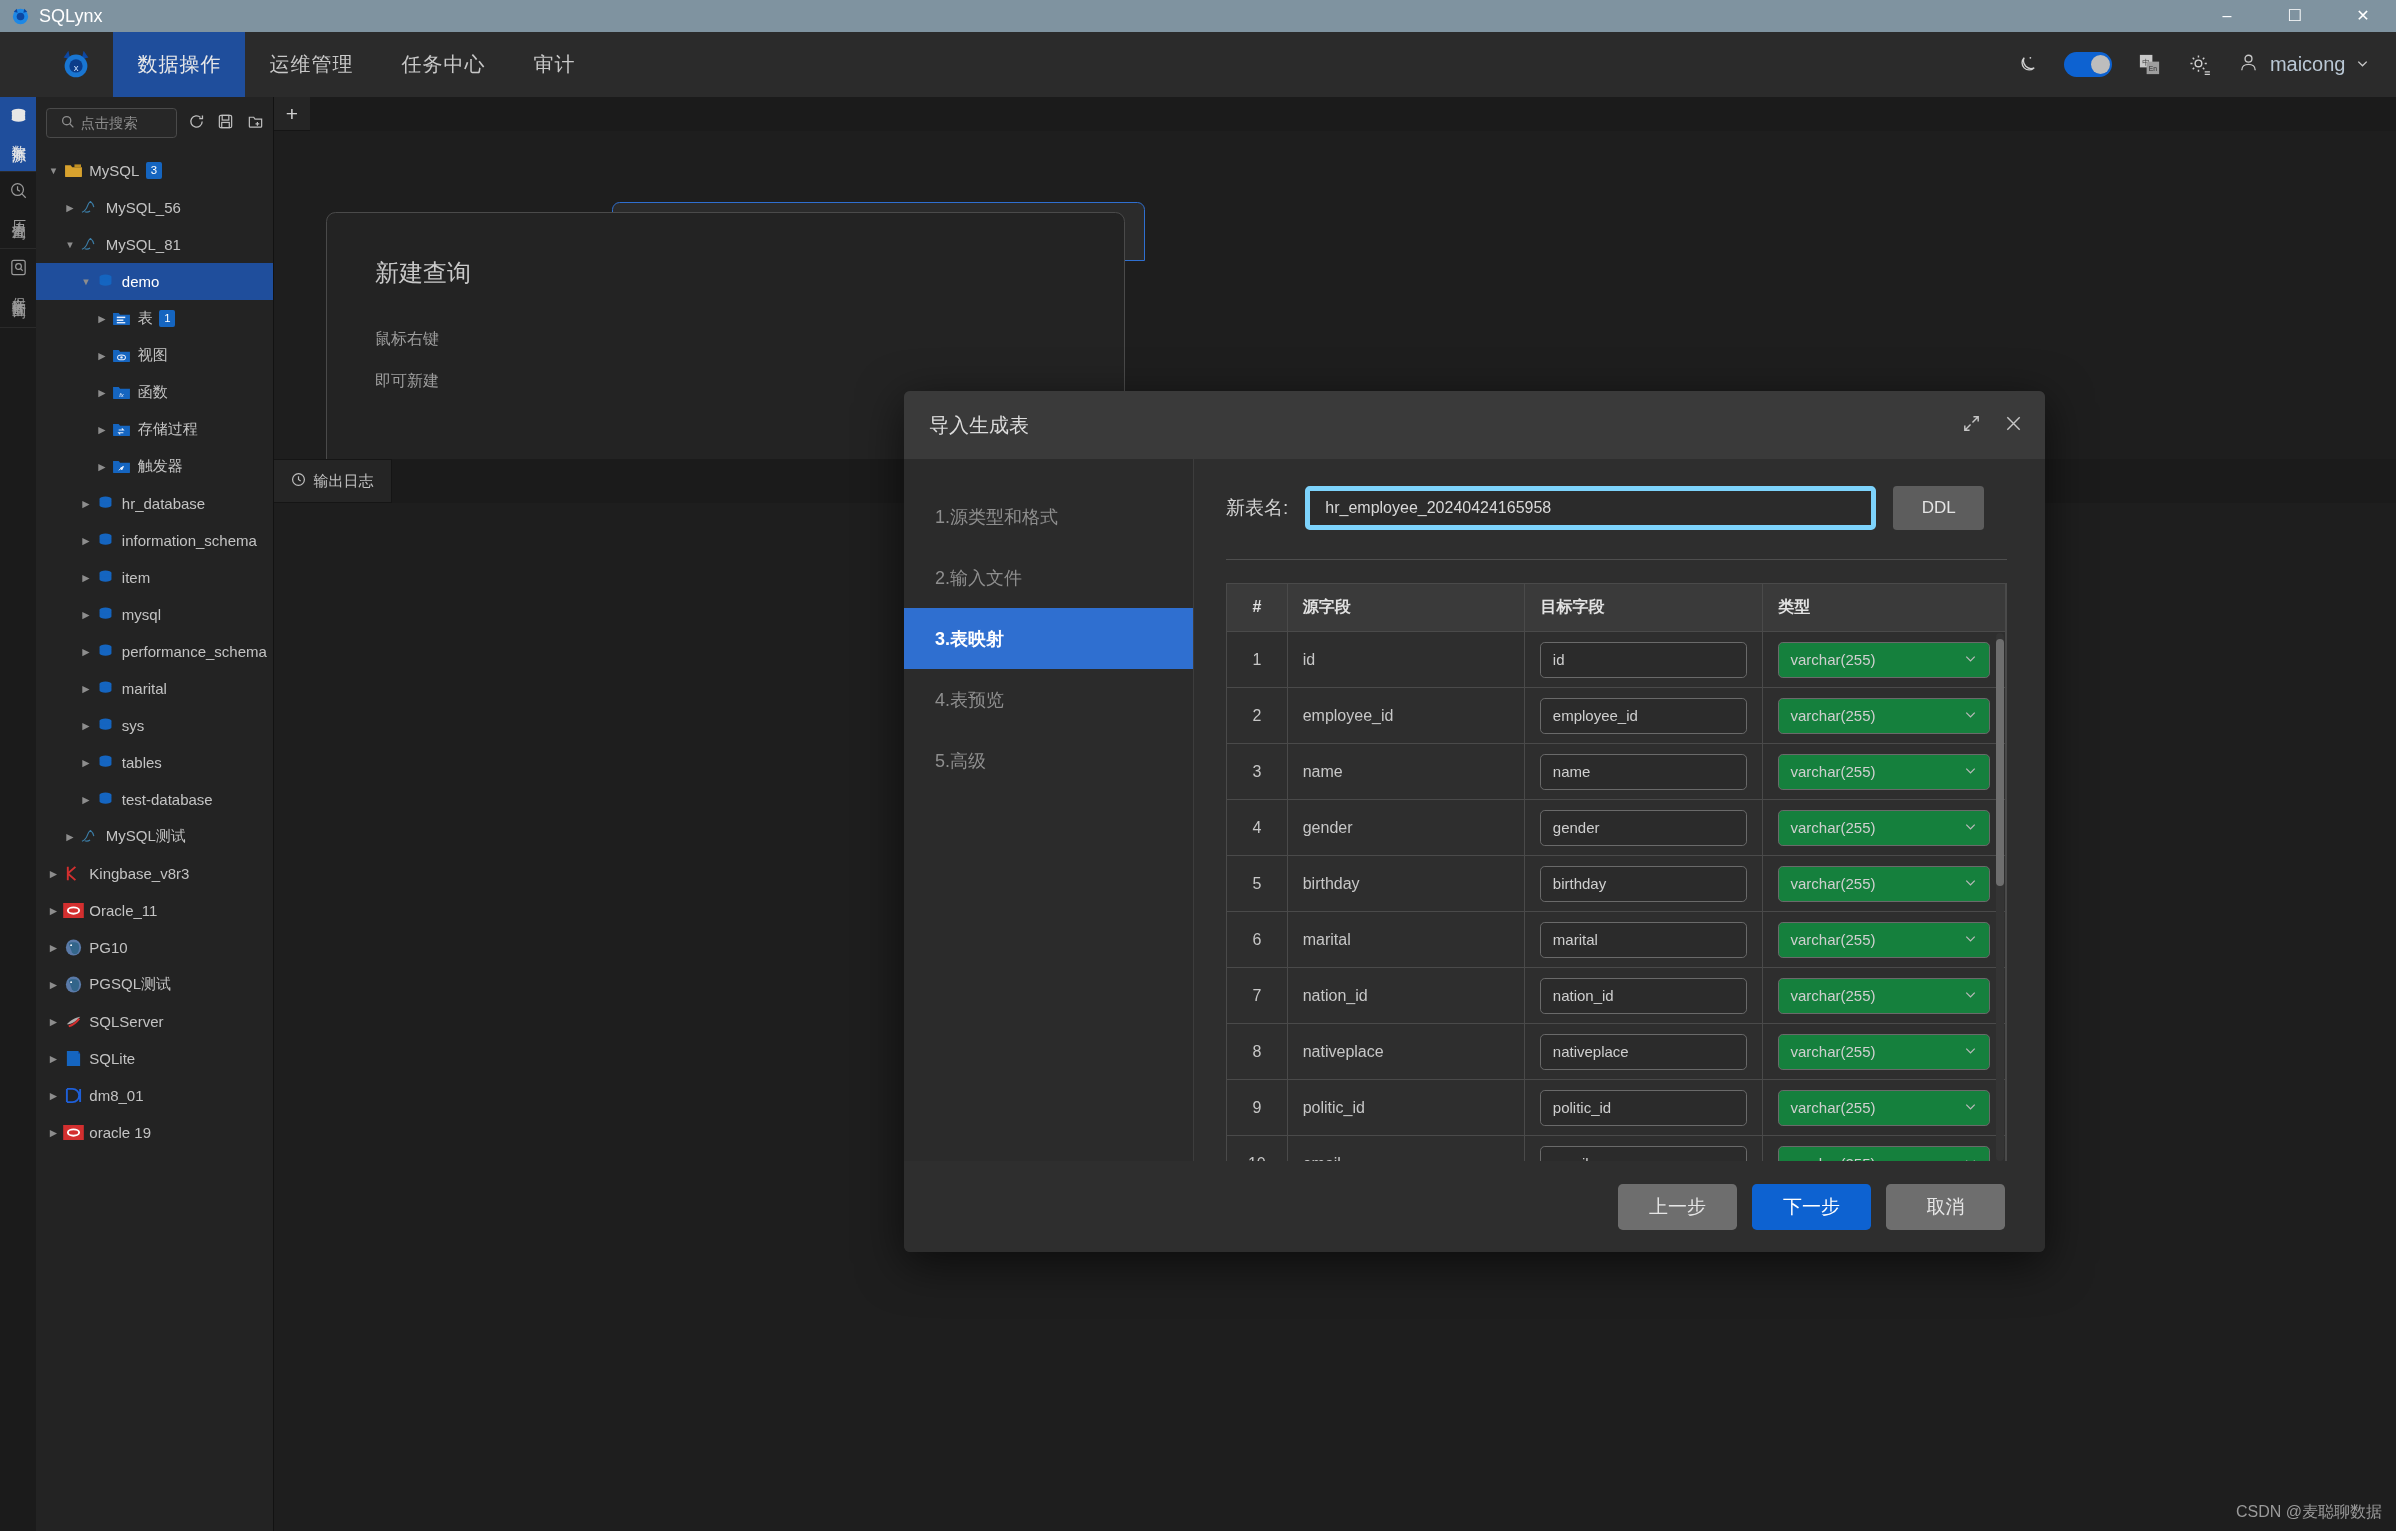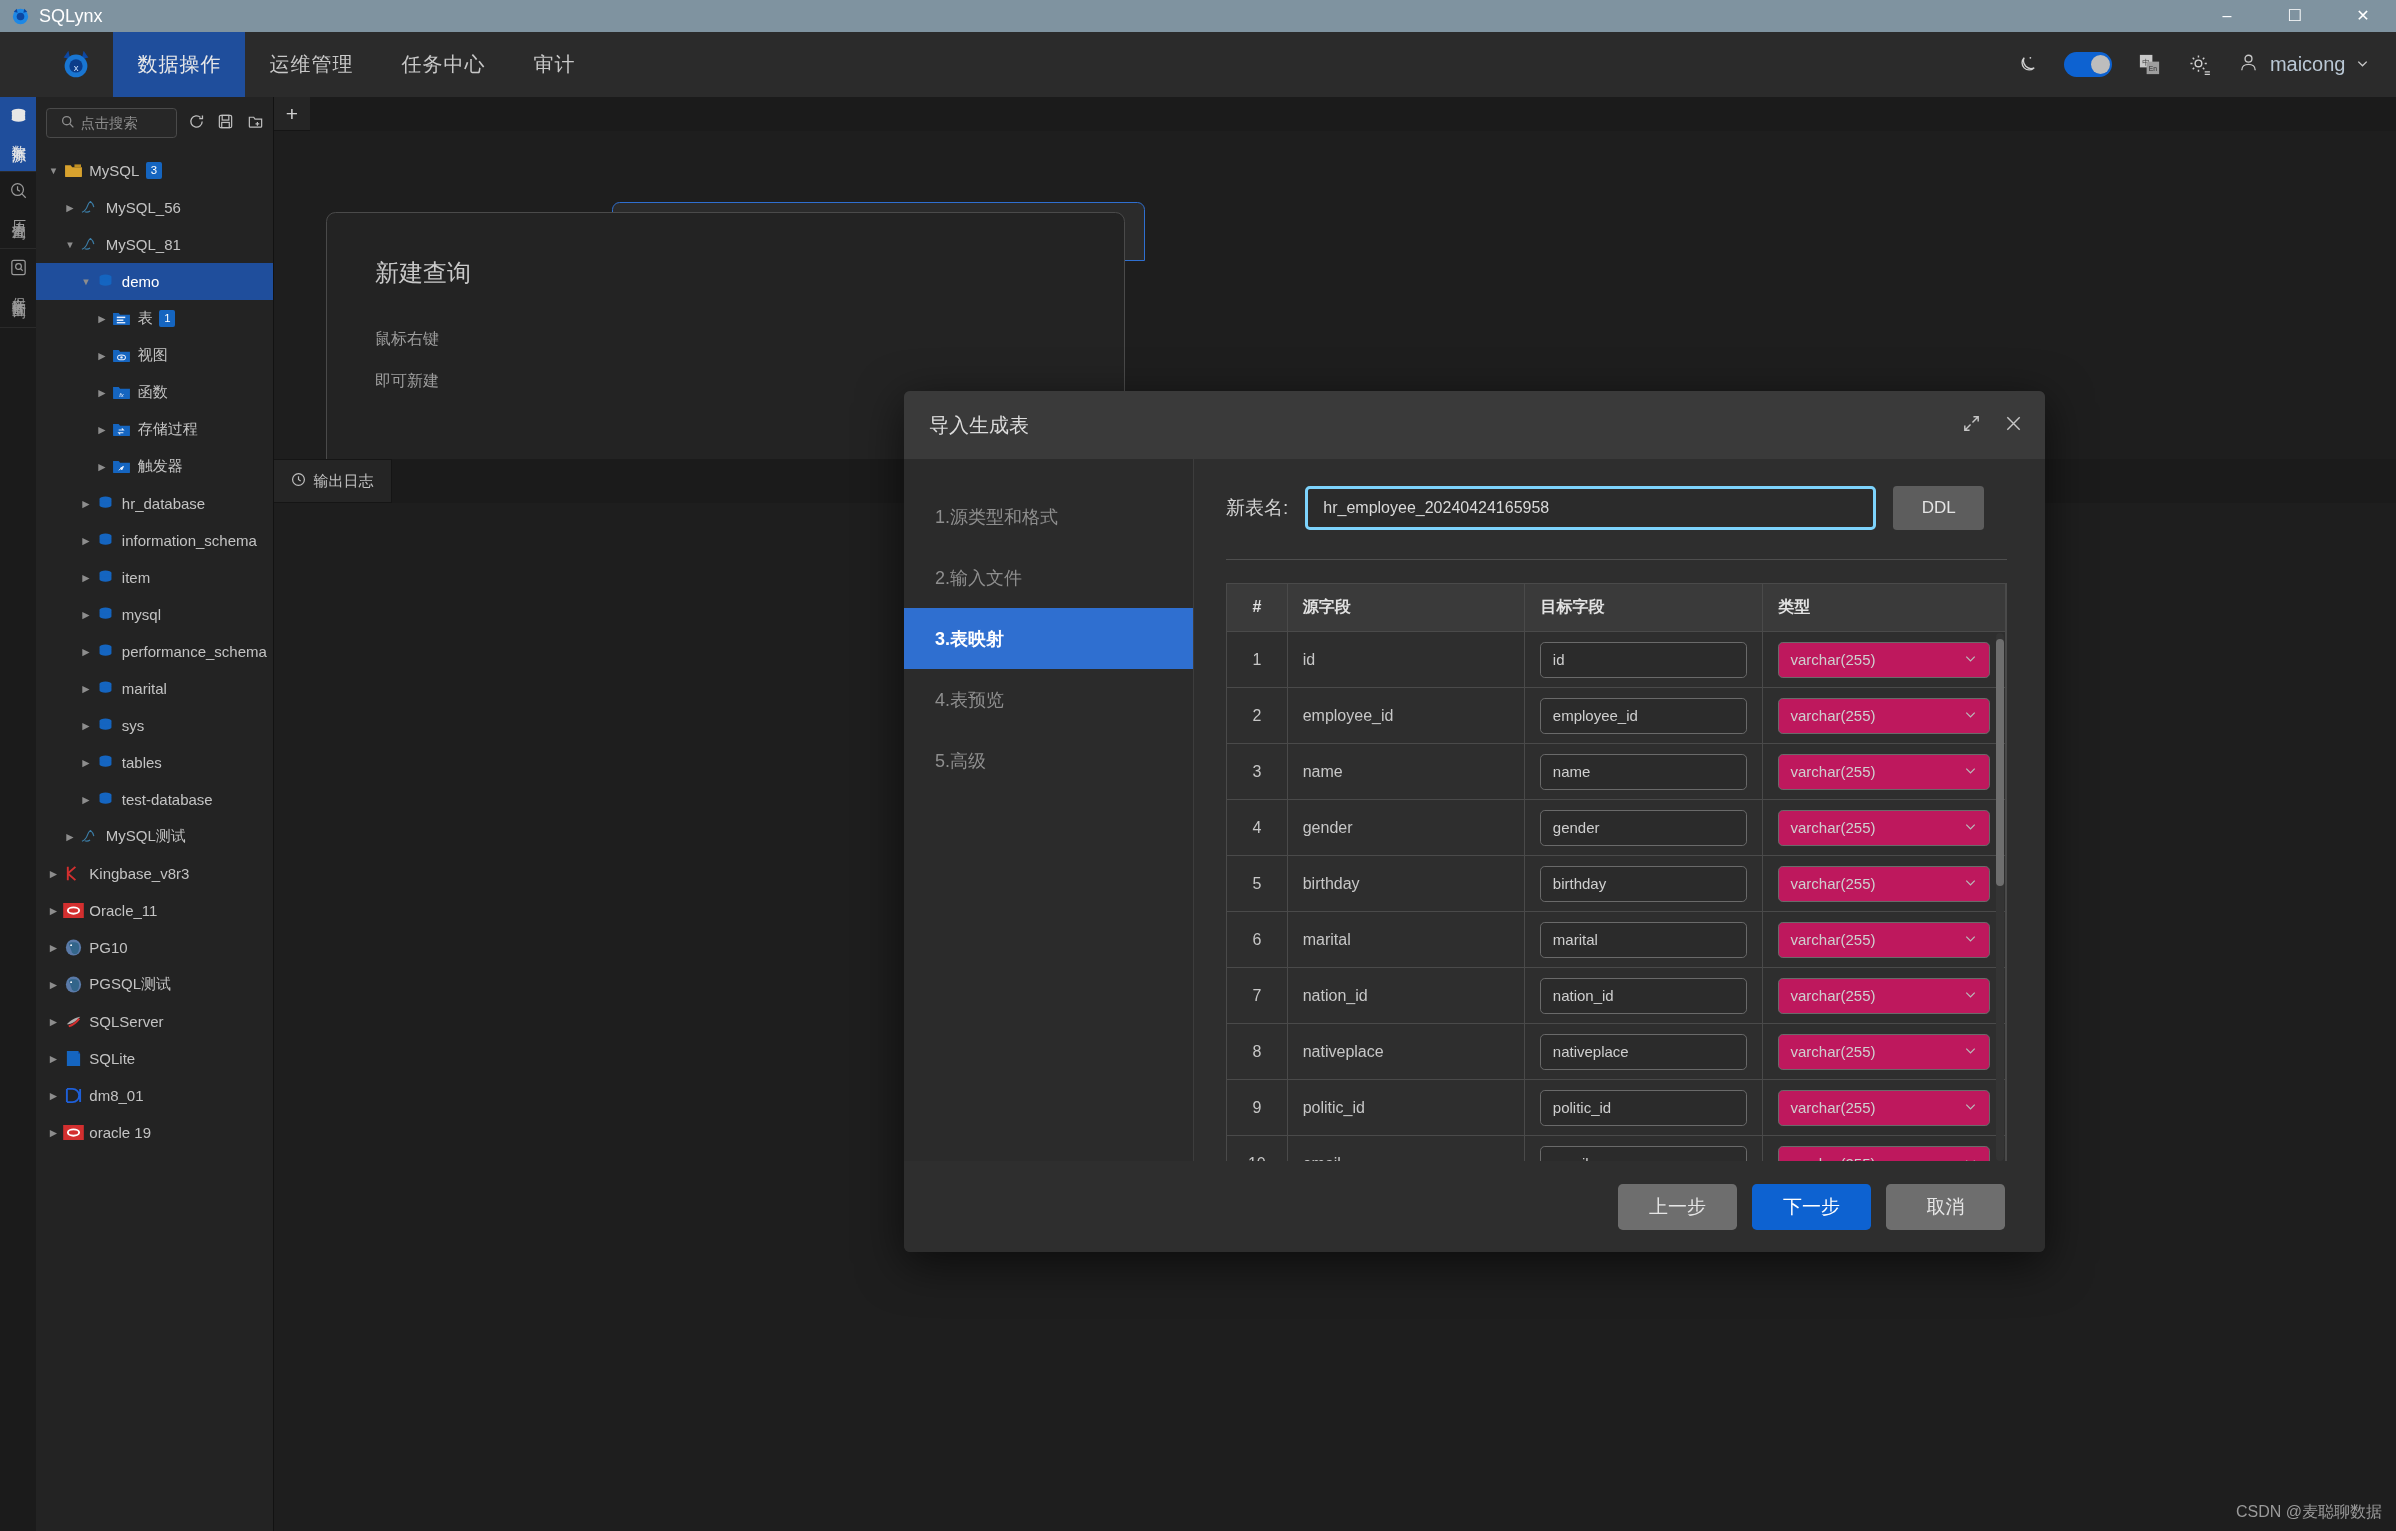--- a/index.html
+++ b/index.html
@@ -145,21 +145,21 @@
   .step {
     height: 61px; display: flex; align-items: center; padding-left: 31px;
     color: #8e8e8e; font-size: 18px;
   }
   .step.active { background: #2f6fd0; color: #fff; font-weight: bold; }
 
   .pane { flex: 1; padding: 27px 38px 0 32px; display: flex; flex-direction: column; min-width: 0; }
   .name-row { display: flex; align-items: center; gap: 17px; margin-bottom: 28.5px; }
   .name-label { color: #d2d2d2; font-size: 19px; }
   .name-input {
-    width: 571px; height: 44px; background: #2b2b2b; border: 3px solid #7dd3fc;
+    width: 571px; height: 44px; background: #2b2b2b; border: 5px solid #7dd3fc;
     border-radius: 4.8px; color: #d9d9d9; font-size: 16px; padding: 0 15px;
     font-family: "Liberation Sans", sans-serif;
   }
   .ddl-btn {
     width: 91px; height: 44px; background: #5d5d5d; color: #e4e4e4;
     border: none; border-radius: 3.8px; font-size: 17px;
     font-family: "Liberation Sans", sans-serif; cursor: pointer;
   }
   .divider { height: 1px; background: #4e4e4e; margin-bottom: 23px; }
 
@@ -178,21 +178,21 @@
   .col-num { width: 59px; text-align: center !important; }
   .col-src { width: 233px; }
   .col-tgt { width: 233px; }
   .col-type { width: 238px; }
   .cell-input {
     width: 100%; height: 36px; background: #2b2b2b; border: 1px solid #6a6a6a;
     border-radius: 4.8px; color: #cfcfcf; font-size: 15px; padding: 0 11.4px;
     font-family: "Liberation Sans", sans-serif;
   }
   .cell-select {
-    width: 100%; height: 36px; background: #be185d; border: 1px solid #6a6a6a;
+    width: 100%; height: 36px; background: #15803d; border: 1px solid #6a6a6a;
     border-radius: 4.8px; color: #cfcfcf; font-size: 15px; padding: 0 11.4px;
     display: flex; align-items: center; justify-content: space-between;
   }
   .vscroll {
     position: absolute; right: 1.9px; top: 55px; width: 8.6px; height: 247px;
     background: #6e6e6e; border-radius: 4.8px;
   }
   .scroll-track {
     position: absolute; right: 1.9px; top: 49px; bottom: 0; width: 8.6px;
     background: #343434; border-radius: 4.8px;

